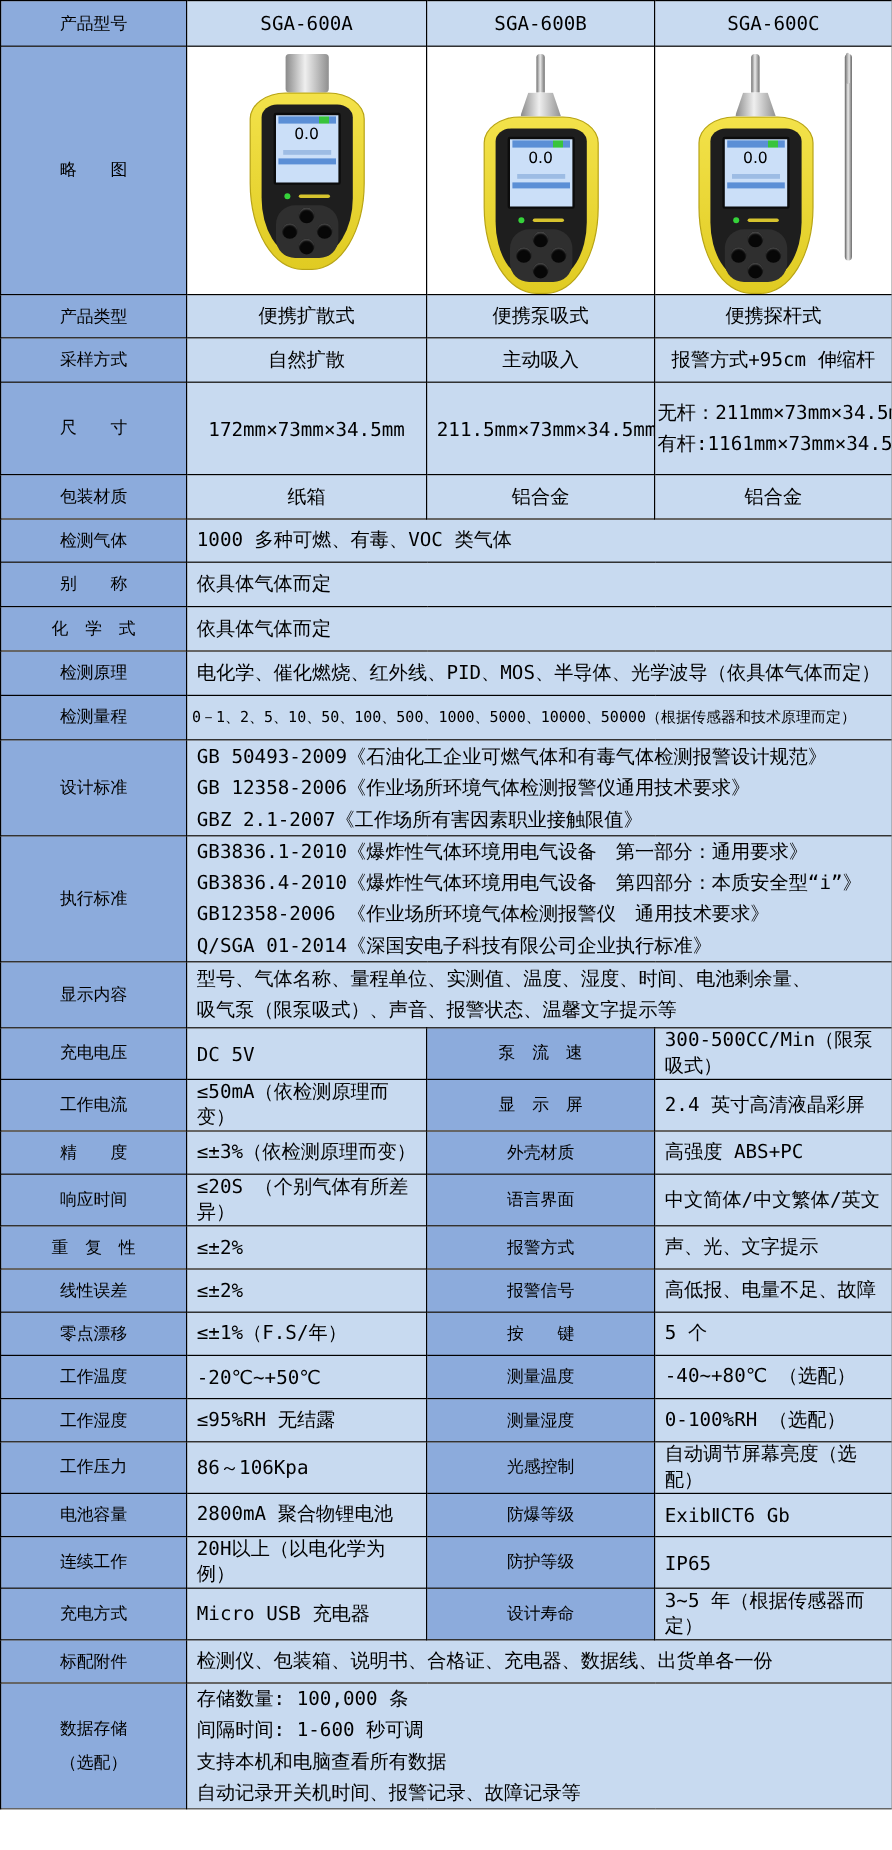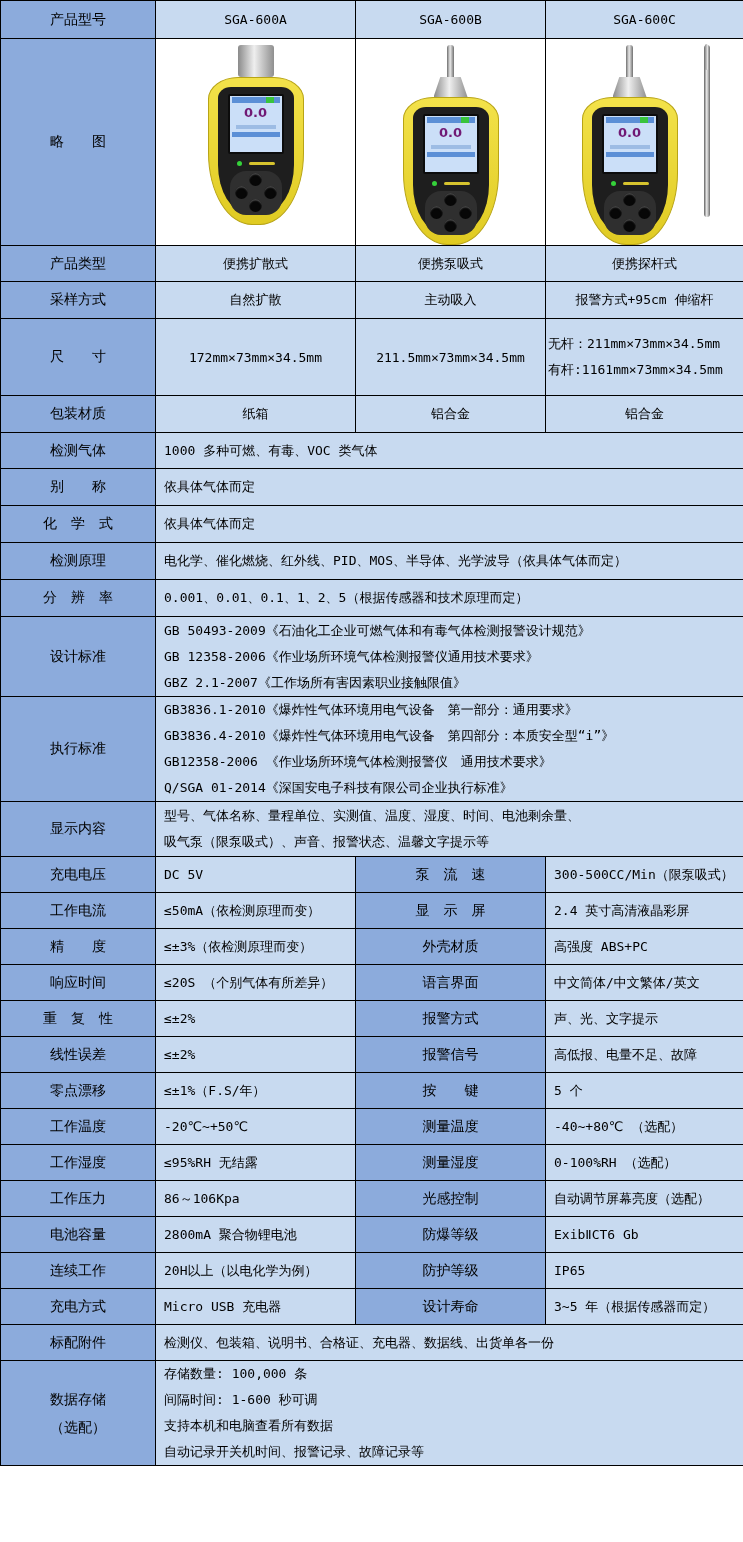--- a/index.html
+++ b/index.html
@@ -1,41 +1,41 @@
 <!DOCTYPE html>
 <html><head>
 <meta charset="utf-8">
 <style>
   html,body{margin:0;padding:0;background:#fff;}
   body{width:743px;font-family:"DejaVu Sans",sans-serif;color:#000;}
   table.spec{border-collapse:collapse;width:743px;table-layout:fixed;background:#fff;}
   td,th{border:1.5px solid #000;overflow:hidden;}
   th.lbl{background:#8CABDC;font-weight:normal;font-size:14px;text-align:center;padding:0 3px;font-family:"DejaVu Sans",sans-serif;}
-  td.val{background:#C8DAF0;font-size:13px;font-family:"DejaVu Sans Mono","DejaVu Sans",sans-serif;padding:0 8px;}
+  td.val{background:#C8DAF0;font-size:16px;font-family:"DejaVu Sans Mono","DejaVu Sans",sans-serif;padding:0 8px;}
   td.c{text-align:center;}
   td.img{background:#fff;vertical-align:top;padding:6px 0 0 0;}
   td.nowrap{white-space:nowrap;padding:0 4px;font-size:12.5px;}
   .lines div{line-height:26px;white-space:nowrap;}
   .sm{font-size:12.5px;}
   
   .h38{height:38px}.h199{height:199px}.h36{height:36px}.h37{height:37px}.h54{height:54px}
   .h80{height:80px}.h105{height:105px}.h55{height:55px}.h104{height:104px}
   .stor-lbl div{line-height:28px;}
   
   .devcell{display:flex;justify-content:center;align-items:flex-start;}
   .dev{position:relative;width:100px;}
   .probe{width:7px;height:32px;margin:0 auto;background:linear-gradient(90deg,#6f6f6f,#e9e9e9 45%,#707070);border-radius:3px 3px 0 0;}
   .cap{margin:0 auto;background:linear-gradient(90deg,#8a8a8a,#efefef 45%,#8f8f8f);}
   .capA{width:36px;height:32px;border-radius:3px;}
   .capB{width:34px;height:20px;clip-path:polygon(20% 0,80% 0,100% 100%,0 100%);}
   .dbody{width:96px;height:148px;margin:0 auto;background:linear-gradient(180deg,#f3e24a,#e0cb22);border:1px solid #b8a416;border-radius:30px 30px 44px 44px / 22px 22px 72px 72px;padding-top:9px;box-sizing:border-box;}
   .panel{width:76px;height:126px;margin:0 auto;background:#1e1e1e;border-radius:13px 13px 30px 30px / 11px 11px 48px 48px;padding-top:7px;box-sizing:border-box;}
   .screen{width:56px;height:60px;margin:0 auto;background:#CBDFF8;border:2px solid #0c0c0c;border-radius:2px;box-sizing:border-box;}
   .sbar{height:6px;margin:1px 2px 0 2px;background:linear-gradient(90deg,#5b8fd6 0 70%,#39c43c 70% 88%,#5b8fd6 88%);}
-  .sval{font-weight:bold;font-size:13px;color:#701a75;text-align:center;line-height:20px;font-family:"DejaVu Sans",sans-serif;}
+  .sval{font-weight:normal;font-size:13px;color:#000000;text-align:center;line-height:20px;font-family:"DejaVu Sans",sans-serif;}
   .srow{height:4px;margin:2px 6px 0 6px;background:#9dbce4;}
   .srow2{height:5px;margin:3px 2px 0 2px;background:#5b8fd6;}
   .ledrow{display:flex;align-items:center;justify-content:center;gap:7px;height:12px;margin-top:3px;}
   .led{width:5px;height:5px;border-radius:50%;background:#35d23a;}
   .brand{width:26px;height:3px;border-radius:2px;background:#d6c32e;}
   .btns{position:relative;width:52px;height:44px;margin:2px auto 0;background:#2f2f2f;border-radius:16px;}
   .btn{position:absolute;width:13px;height:13px;border-radius:50%;background:#070707;box-shadow:inset 0 1.5px 1.5px #4a4a4a;}
   .bt{left:19px;top:2px;}.bl{left:5px;top:15px;}.br{right:5px;top:15px;}.bb{left:19px;bottom:3px;}
   .rod{width:6px;height:172px;margin-left:24px;background:linear-gradient(90deg,#5f5f5f,#ececec 45%,#6c6c6c);border-radius:3px;position:relative;}
   .rod::before{content:"";position:absolute;top:-1px;left:1.5px;width:3px;height:26px;background:linear-gradient(90deg,#8c8c8c,#f2f2f2);border-radius:2px;}
@@ -189,22 +189,22 @@
       </tr>
 <tr class="h37">
         <th class="lbl">化　学　式</th>
         <td class="val" colspan="3">依具体气体而定</td>
       </tr>
 <tr class="h37">
         <th class="lbl">检测原理</th>
         <td class="val" colspan="3">电化学、催化燃烧、红外线、PID、MOS、半导体、光学波导（依具体气体而定）</td>
       </tr>
 <tr class="h37">
-        <th class="lbl">分　辨　率</th>
-        <td class="val" colspan="3">0.001、0.01、0.1、1、2、5（根据传感器和技术原理而定）</td>
+        <th class="lbl">检测量程</th>
+        <td class="val nowrap" colspan="3">0－1、2、5、10、50、100、500、1000、5000、10000、50000（根据传感器和技术原理而定）</td>
       </tr>
 
 <tr class="h80">
   <th class="lbl">设计标准</th>
   <td class="val lines" colspan="3">
     <div>GB 50493-2009《石油化工企业可燃气体和有毒气体检测报警设计规范》</div>
     <div>GB 12358-2006《作业场所环境气体检测报警仪通用技术要求》</div>
     <div>GBZ 2.1-2007《工作场所有害因素职业接触限值》</div>
   </td>
 </tr>

